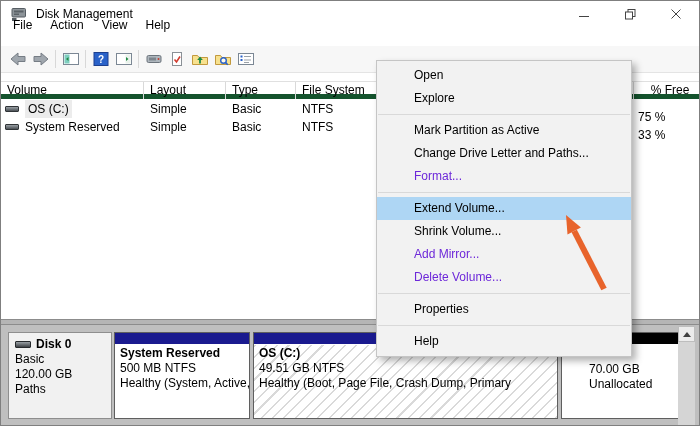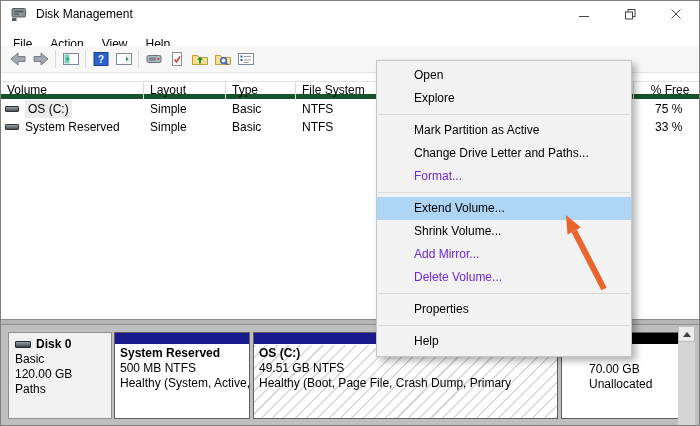--- a/index.html
+++ b/index.html
@@ -11,22 +11,22 @@
 
   
   .titlebar { position:absolute; top:0; left:0; right:0; height:26px;
               display:flex; align-items:center; background:#fff; }
   .app-icon { margin:0 8px 0 9px; display:flex; }
   .title-text { font-size:12px; }
   .tb-spacer { flex:1; }
   .winbtn { width:46px; height:26px; display:flex; align-items:center; justify-content:center; }
 
   
-  .menubar { position:absolute; top:34px; left:0; right:0; height:19px;
-             display:flex; align-items:flex-start; padding-left:3px; }
+  .menubar { position:absolute; top:14px; left:0; right:0; height:19px;
+             display:flex; align-items:center; padding-left:3px; }
   .menubar .mb-item { padding:2px 9px; }
 
   
   .toolbar { position:absolute; top:45px; left:0; right:0; height:27px;
              background:#f7f7f7; border-bottom:1px solid #e4e4e4;
              display:flex; align-items:center; padding-left:5px; }
   .tbtn { width:23px; height:22px; display:flex; align-items:center; justify-content:center; }
   .tsep { width:1px; height:18px; background:#d8d8d8; margin:0 3px; }
 
   
@@ -37,21 +37,21 @@
   .h-volume { left:0; width:143px; }
   .h-layout { left:143px; width:82px; }
   .h-type   { left:225px; width:70px; }
   .h-fs     { left:295px; width:338px; }
   .h-free   { left:633px; width:66px; border-right:none;text-align:center; }
 
   .vrow { position:absolute; left:0; width:699px; height:18px; }
   .row-os { top:99px; } .row-sr { top:117px; }
   .vcell { position:absolute; top:0; height:18px; line-height:18px; white-space:nowrap; }
   .c-volume { left:4px; display:flex; align-items:center; height:18px; }
-  .c-layout { left:149px; } .c-type { left:231px; } .c-fs { left:301px; } .c-free { left:654px; }
+  .c-layout { left:149px; } .c-type { left:231px; } .c-fs { left:301px; } .c-free { left:637px;margin-top:8px; }
   .drive-ico { width:14px; height:6px; background:linear-gradient(#9aa0a5,#4c5156);
                border:1px solid #303437; border-radius:1px; display:inline-block; margin-right:6px; }
   .sel-label { background:#ececec; padding:0 3px; }
 
   
   .splitter { position:absolute; top:318px; left:0; right:0; height:6px;
               background:#b5b5b5; border-top:1px solid #8c8c8c; border-bottom:1px solid #8c8c8c; }
 
   
   .panel { position:absolute; top:324px; left:0; right:0; bottom:0; background:#bfbfbf; }

